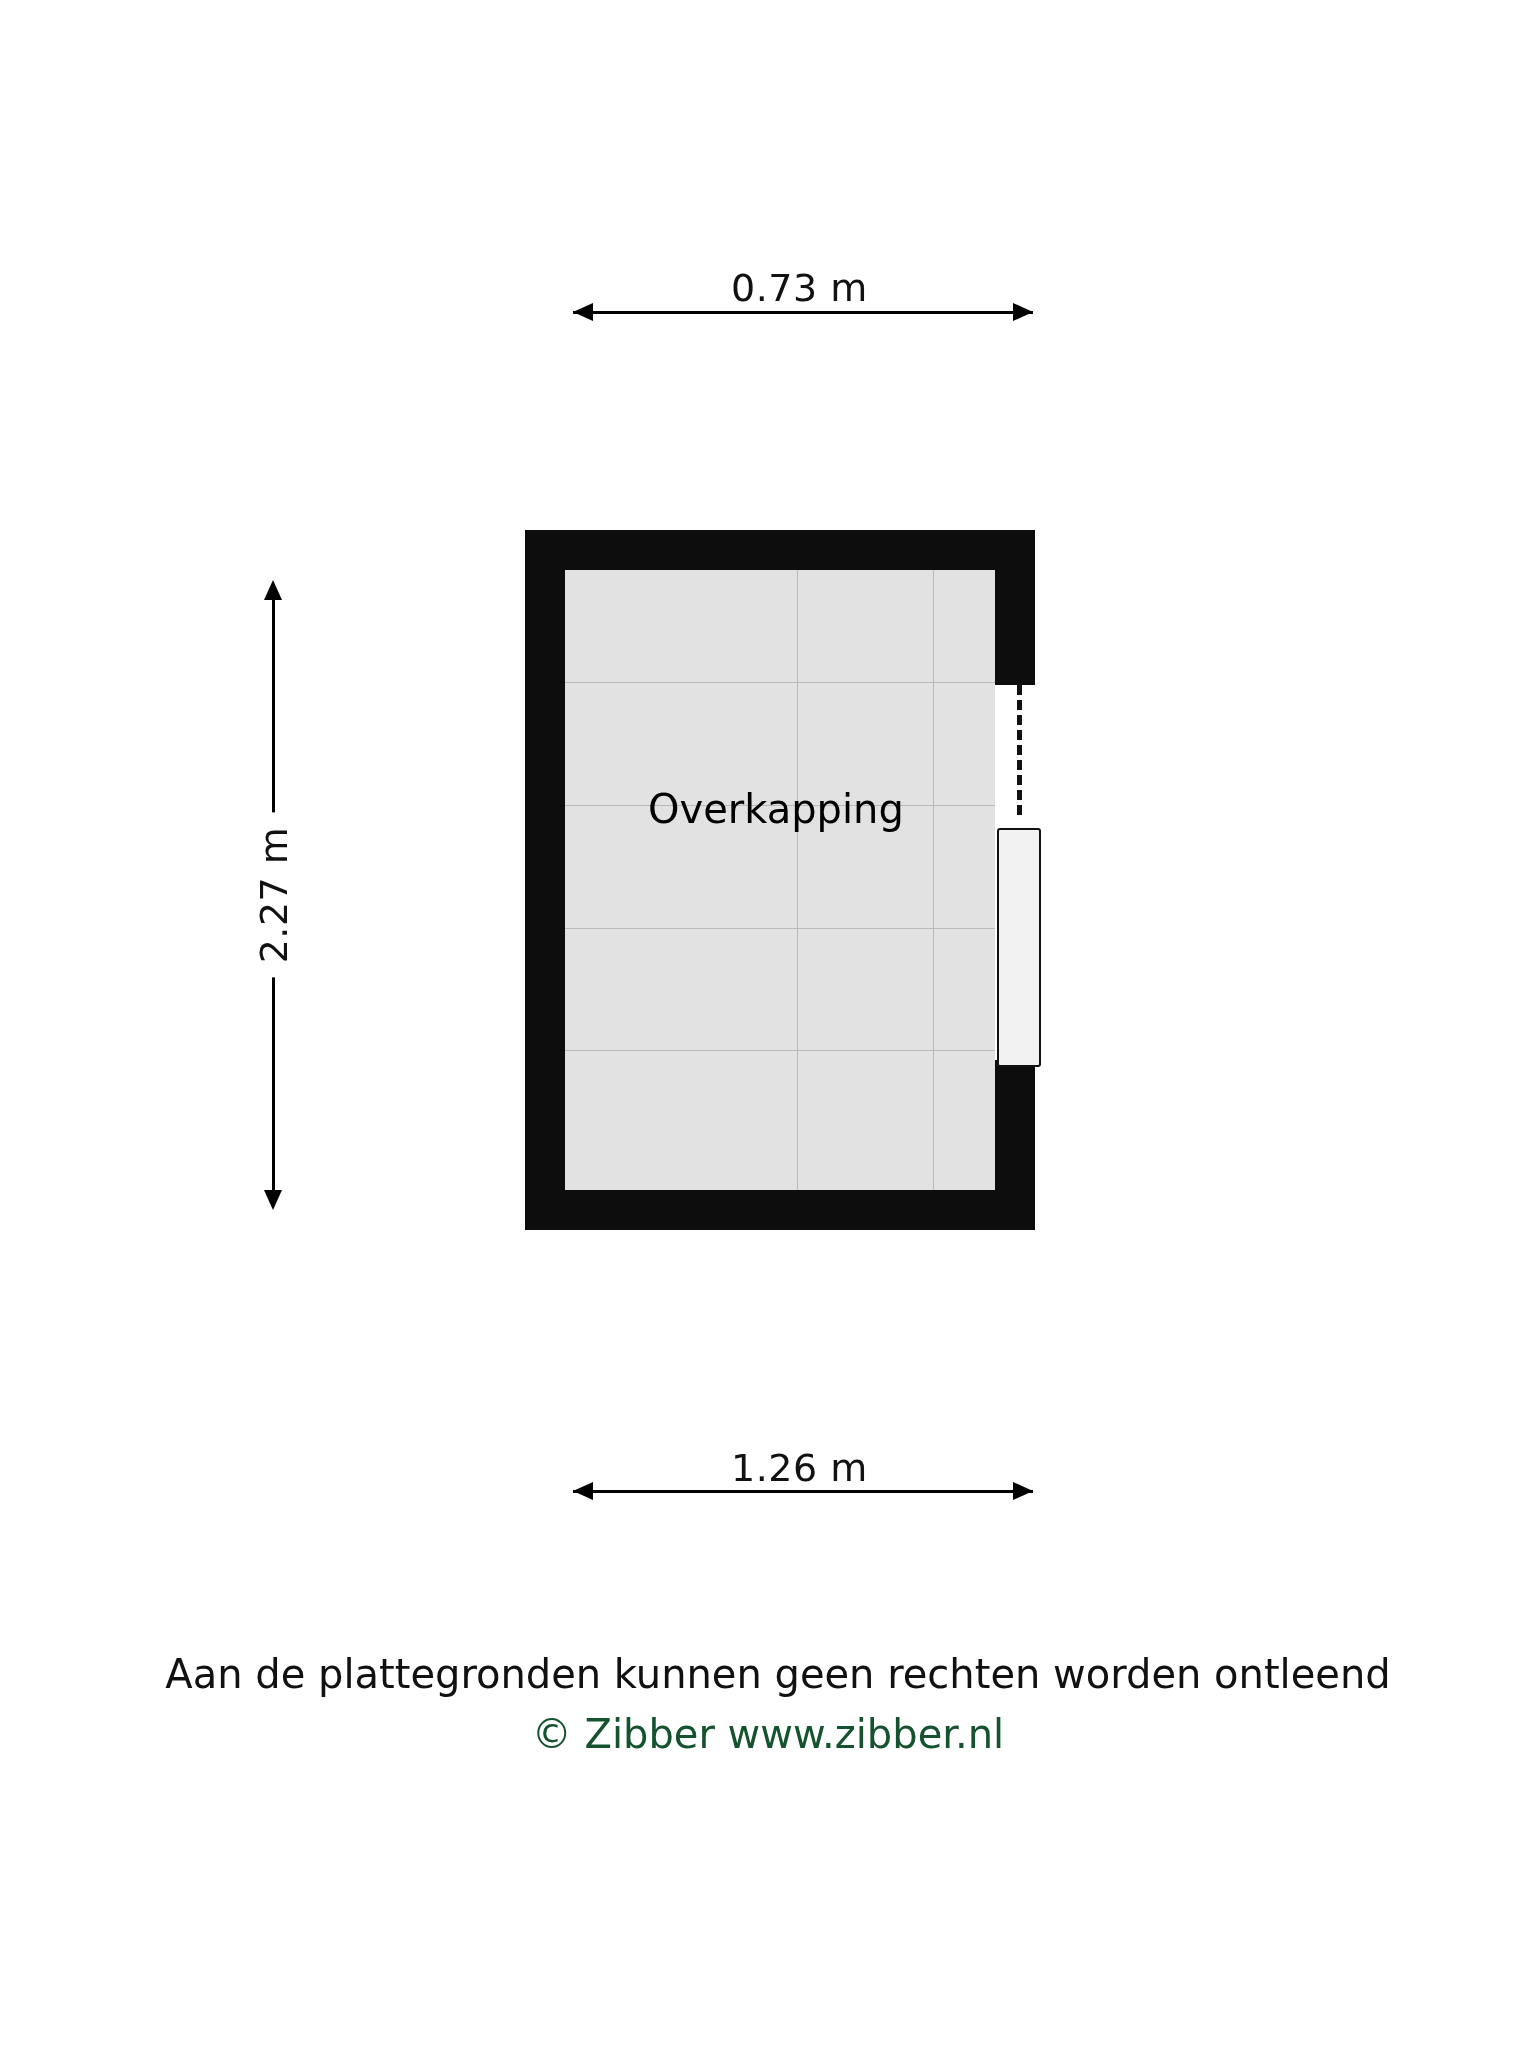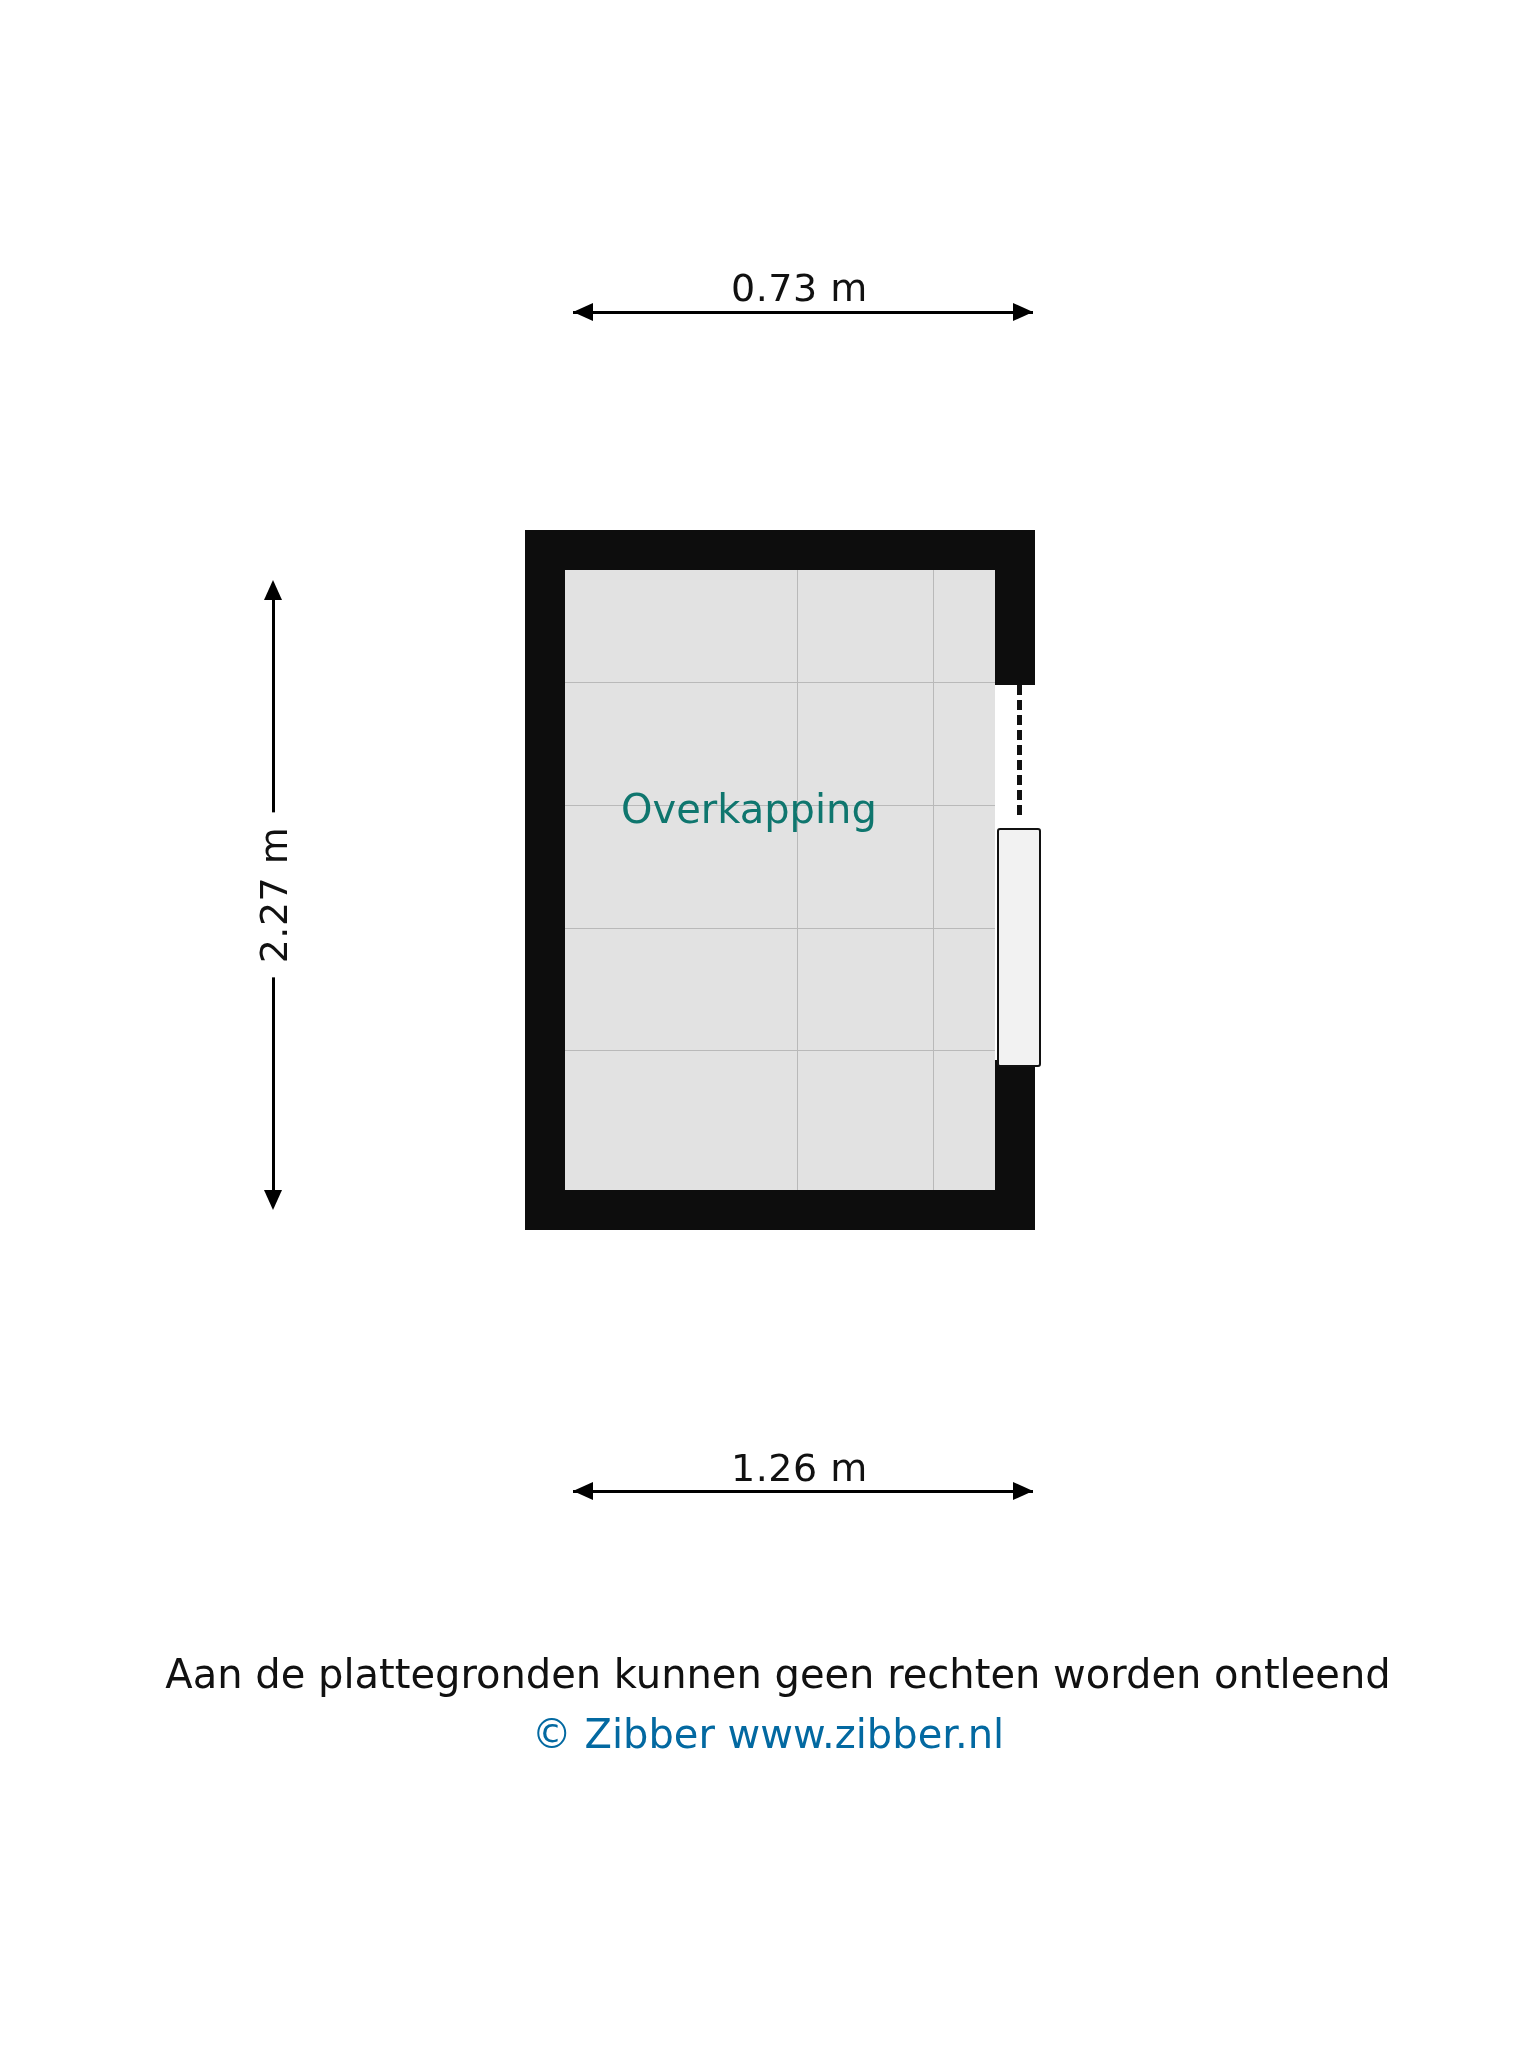--- a/index.html
+++ b/index.html
@@ -94,41 +94,42 @@
   }
   .post {
     position: absolute;
     background: #f2f2f2;
     border: 2px solid #111111;
     border-radius: 3px;
   }
   .room-label {
     position: absolute;
     font-size: 40px;
-    color: #0f766e;
+    color: #000000;
     white-space: nowrap;
+    margin-left: 27px;
   }
 
   
   #footer {
     position: absolute;
     left: 0;
     top: 1648px;
     width: 1536px;
     text-align: center;
   }
   #footer .line1 {
     font-size: 40px;
     color: #111111;
     line-height: 1.3;
     padding-left: 20px;
   }
   #footer .line2 {
     font-size: 40px;
-    color: #0369a1;
+    color: #14532d;
     line-height: 1.3;
     margin-top: 8px;
   }
 </style>
 </head>
 <body>
 
 <div>
   <div class="arrow arrow-left" style="left:573px; top:303px;"></div>
   <div class="dim-line-h" style="left:573px; top:311px; width:460px;"></div>

